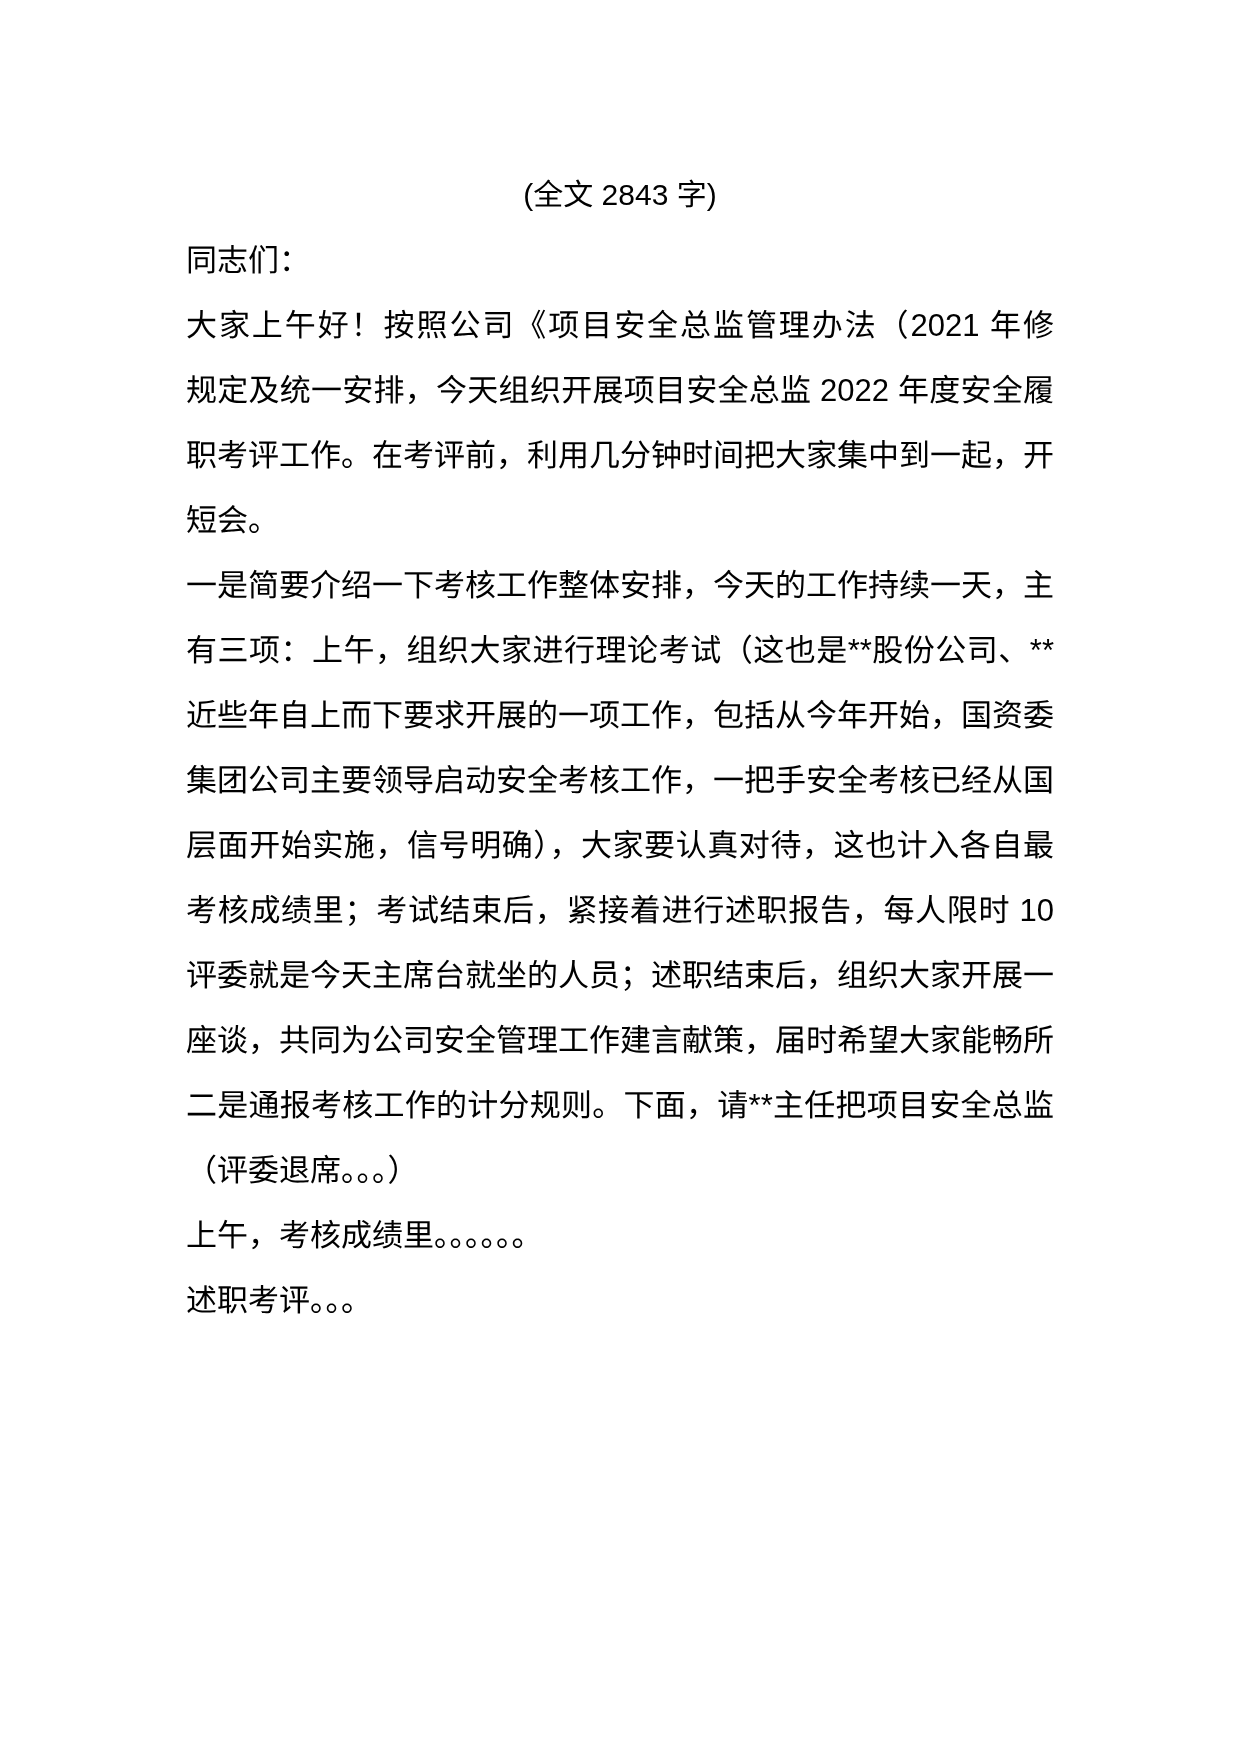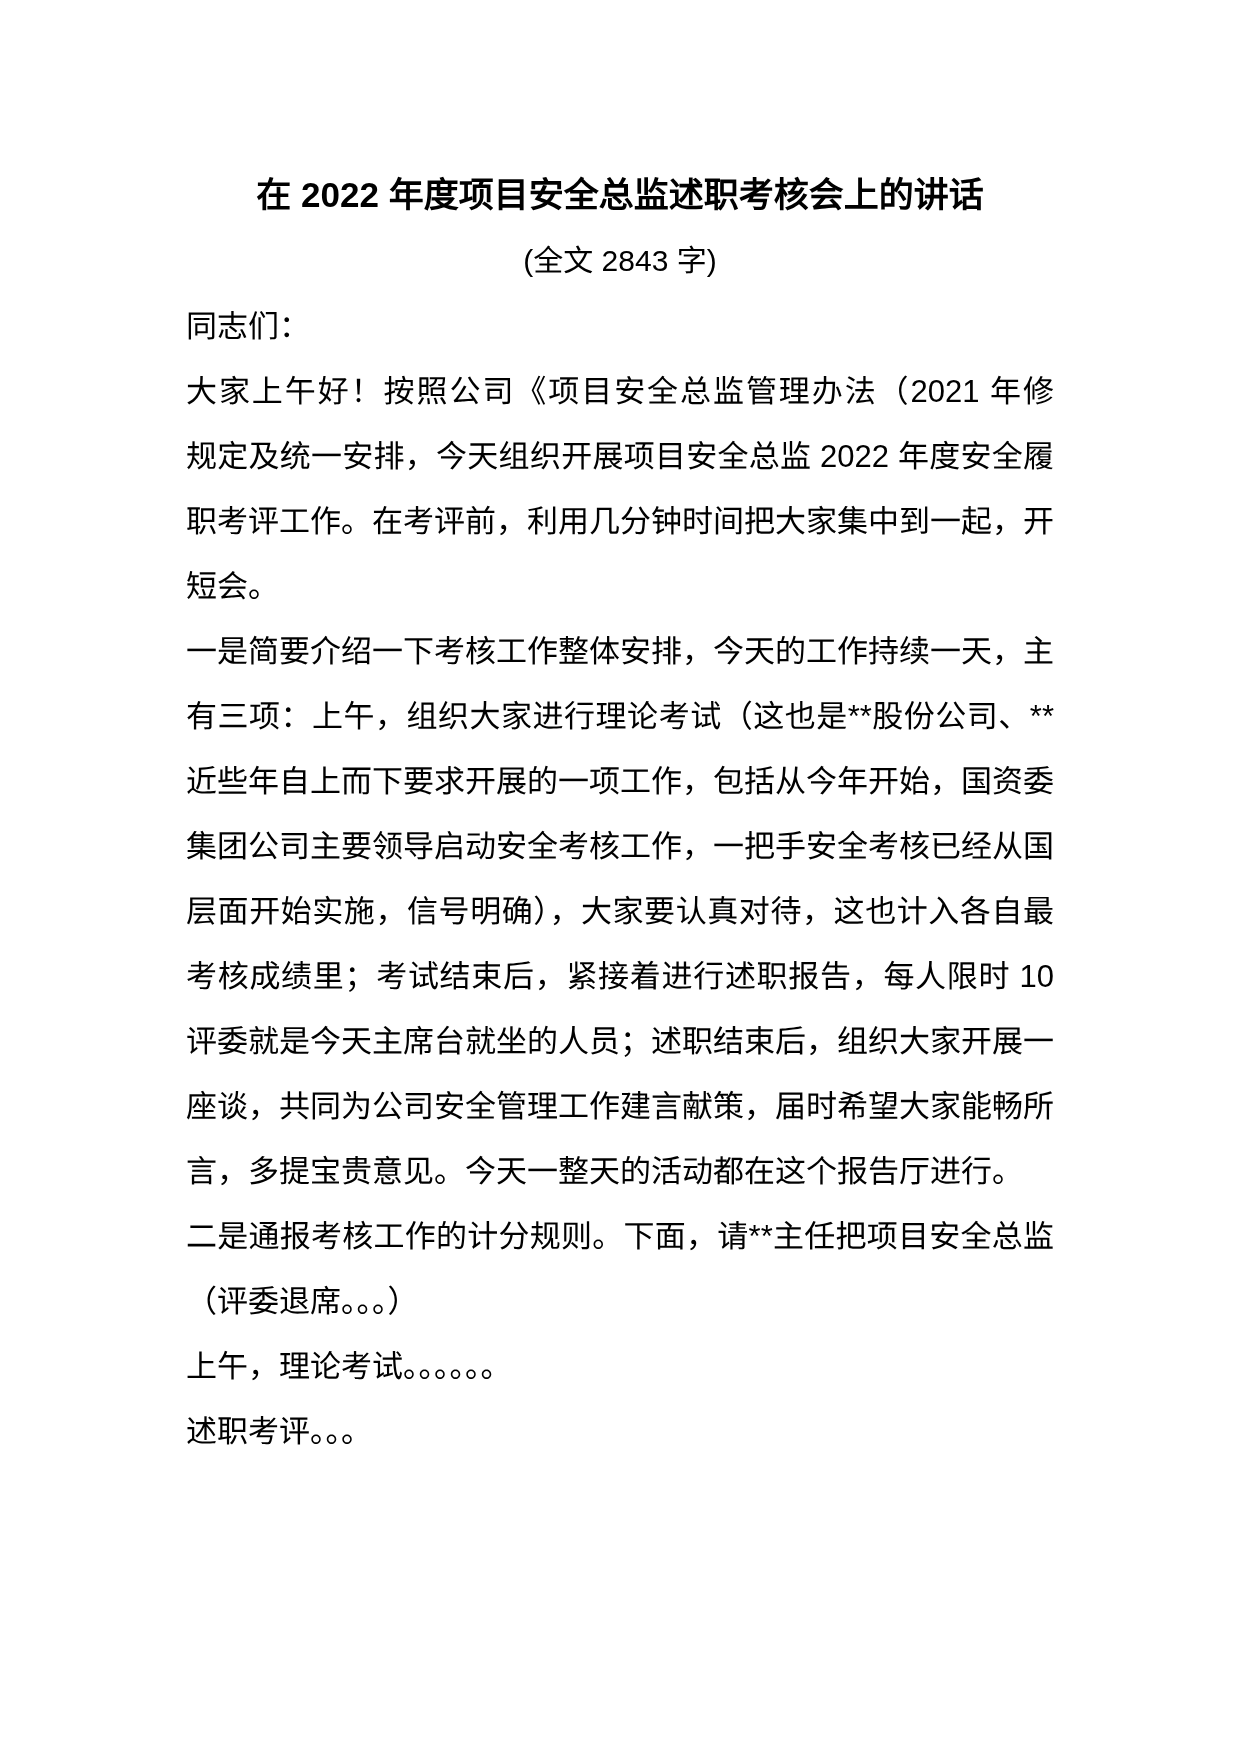--- a/index.html
+++ b/index.html
@@ -55,36 +55,34 @@
   .line.end {
     text-align: left;
     text-align-last: left;
   }
 </style>
 </head>
 <body>
 
 <div class="page">
   <div class="content">
-    <h1 class="doc-title">在 2022 年度项目安全总监述职考核会上的讲话</h1>
     <h2 class="doc-subtitle">(全文 2843 字)</h2>
     <div class="doc-body">
       <div class="line end">同志们：</div>
       <div class="line">大家上午好！按照公司《项目安全总监管理办法（2021 年修订）》</div>
       <div class="line">规定及统一安排，今天组织开展项目安全总监 2022 年度安全履职述</div>
       <div class="line">职考评工作。在考评前，利用几分钟时间把大家集中到一起，开个</div>
       <div class="line end">短会。</div>
       <div class="line">一是简要介绍一下考核工作整体安排，今天的工作持续一天，主要</div>
       <div class="line">有三项：上午，组织大家进行理论考试（这也是**股份公司、**局</div>
       <div class="line">近些年自上而下要求开展的一项工作，包括从今年开始，国资委对</div>
       <div class="line">集团公司主要领导启动安全考核工作，一把手安全考核已经从国家</div>
       <div class="line">层面开始实施，信号明确），大家要认真对待，这也计入各自最终</div>
       <div class="line">考核成绩里；考试结束后，紧接着进行述职报告，每人限时 10 分钟，</div>
       <div class="line">评委就是今天主席台就坐的人员；述职结束后，组织大家开展一个</div>
       <div class="line">座谈，共同为公司安全管理工作建言献策，届时希望大家能畅所欲</div>
-      <div class="line end">言，多提宝贵意见。今天一整天的活动都在这个报告厅进行。</div>
       <div class="line">二是通报考核工作的计分规则。下面，请**主任把项目安全总监述</div>
       <div class="line end">（评委退席。。。）</div>
-      <div class="line end">上午，理论考试。。。。。。</div>
+      <div class="line end">上午，考核成绩里。。。。。。</div>
       <div class="line end">述职考评。。。</div>
     </div>
   </div>
 </div>
 
 </body></html>

